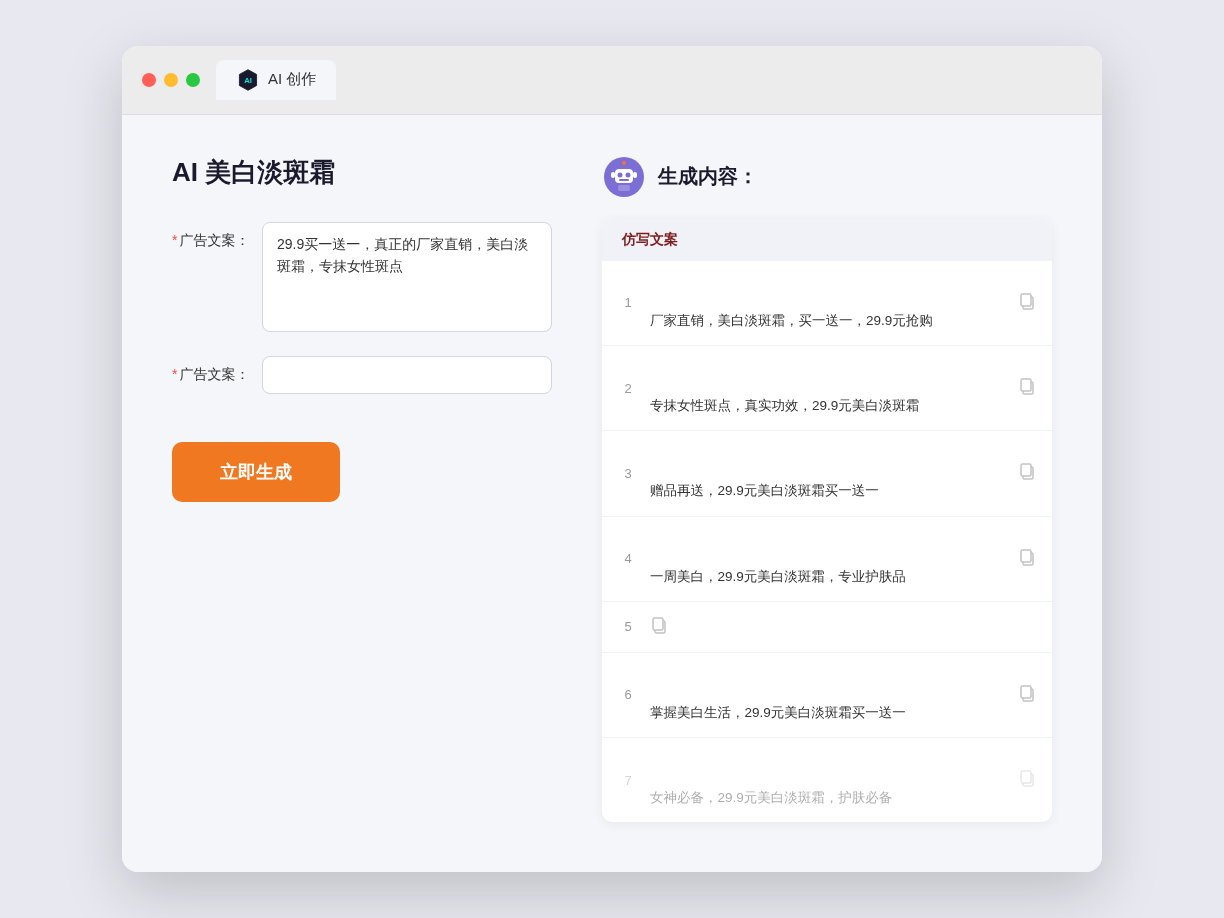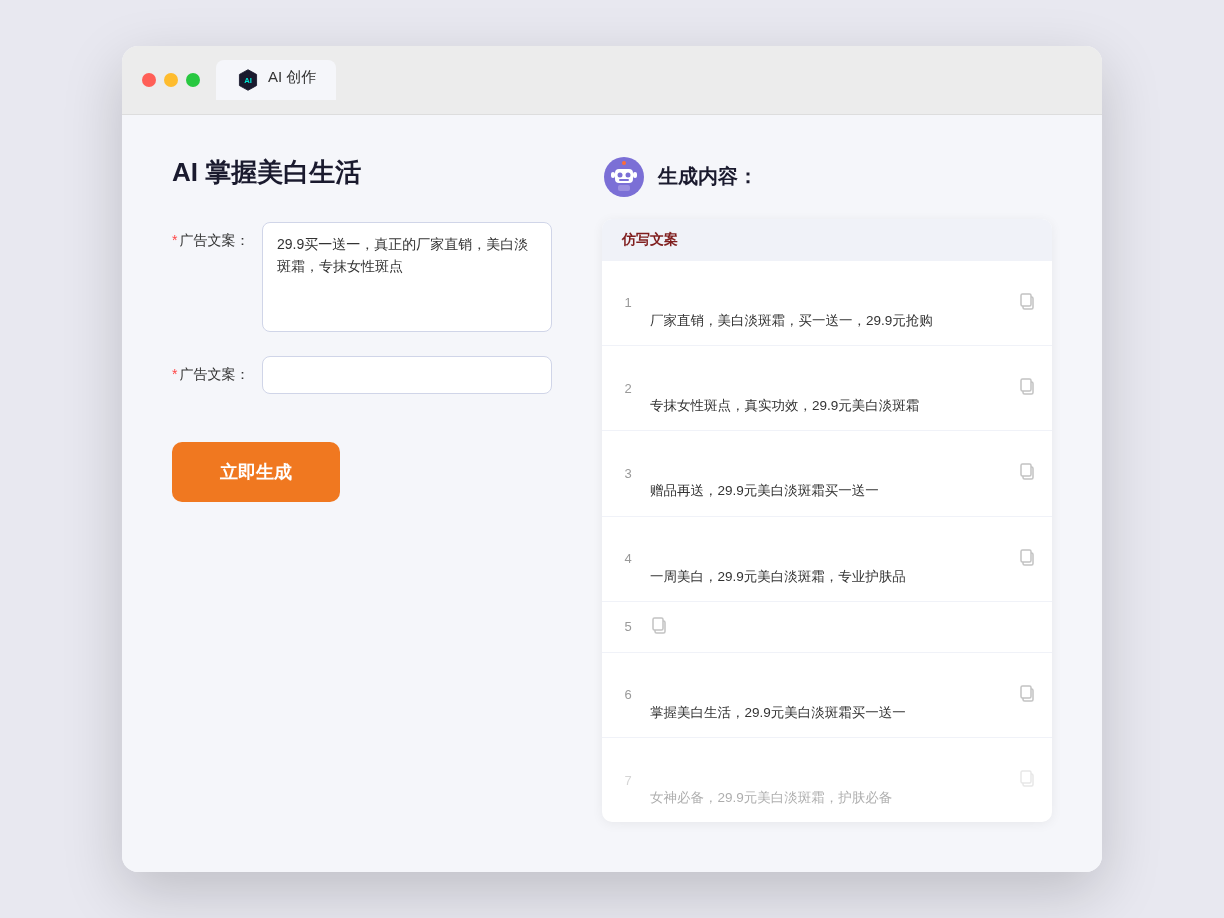--- a/index.html
+++ b/index.html
@@ -38,20 +38,21 @@
       width: 14px;
       height: 14px;
       border-radius: 50%;
     }
     .tl-red { background: #ff5f57; }
     .tl-yellow { background: #febc2e; }
     .tl-green { background: #28c840; }
 
     .tab {
       display: flex;
+      align-items: center;
       gap: 8px;
       background: #f5f6fa;
       padding: 8px 20px;
       border-radius: 8px 8px 0 0;
       font-size: 15px;
       color: #333;
       font-weight: 500;
     }
 
     .tab-icon {
@@ -222,21 +223,21 @@
         <polygon points="14,2 24,7.5 24,20.5 14,26 4,20.5 4,7.5" fill="#1a1a2e" stroke="#1a1a2e" stroke-width="1"></polygon>
         <text x="14" y="18" text-anchor="middle" fill="#00e5d4" font-size="9" font-weight="bold" font-family="sans-serif">AI</text>
       </svg>
       <span>AI 创作</span>
     </div>
   </div>
 
   <div class="browser-content">
 
     <div class="left-panel">
-      <h1 class="page-title">AI 掌握美白生活</h1>
+      <h1 class="page-title">AI 美白淡斑霜</h1>
 
       
       <div class="form-group">
         <div class="form-label">
           <span class="required-star">*</span><span>广告文案：</span>
         </div>
         <textarea class="form-input form-textarea" style="">29.9买一送一，真正的厂家直销，美白淡斑霜，专抹女性斑点</textarea>
       </div>
 
       

